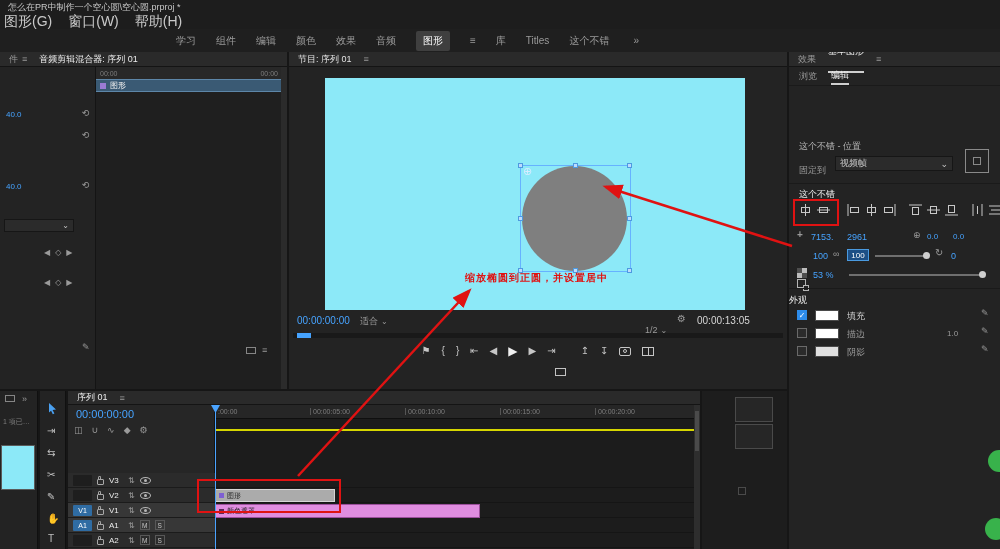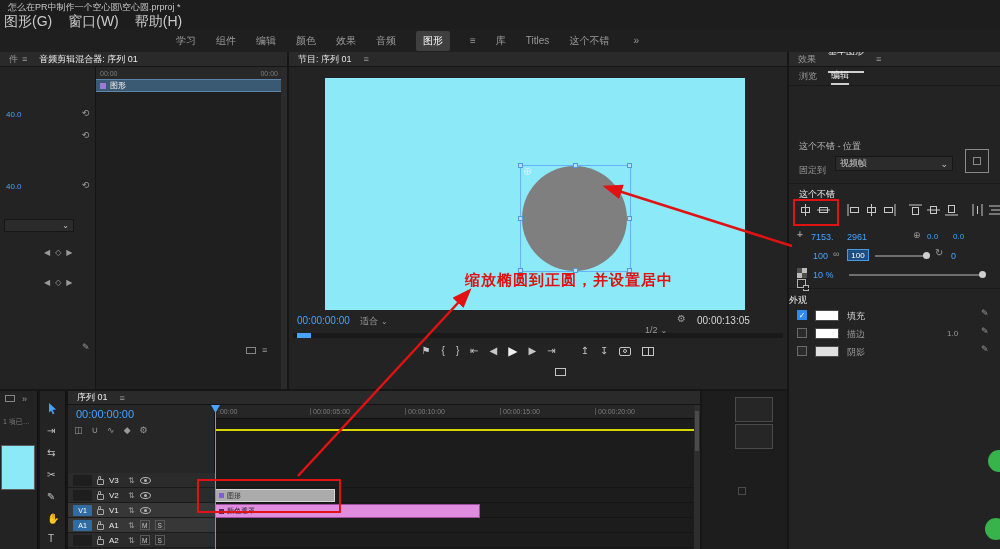--- a/index.html
+++ b/index.html
@@ -140,21 +140,21 @@
         <span class="hdl" style="left:52px;top:-3px"></span>
         <span class="hdl" style="left:106px;top:-3px"></span>
         <span class="hdl" style="left:-3px;top:50px"></span>
         <span class="hdl" style="left:106px;top:50px"></span>
         <span class="hdl" style="left:-3px;top:102px"></span>
         <span class="hdl" style="left:52px;top:102px"></span>
         <span class="hdl" style="left:106px;top:102px"></span>
         <span class="a s11" style="left:2px;top:-1px;color:#d8ecff">⊕</span>
       </div>
 
-      <div class="a" style="left:140px;top:193px;width:280px;font-size:15px;font-weight:bold;color:#e01212;letter-spacing:1px">缩放椭圆到正圆，并设置居中</div>
+      <div class="a" style="left:140px;top:193px;width:280px;font-size:10px;font-weight:bold;color:#e01212;letter-spacing:1px">缩放椭圆到正圆，并设置居中</div>
     </div>
 
     <span class="a b s10" style="left:8px;top:263px">00:00:00:00</span>
     <div class="a row" style="left:71px;top:263px;gap:3px">
       <span class="s9 g">适合</span>
       <span class="s8 g">⌄</span>
     </div>
     <div class="a row" style="left:356px;top:273px;gap:3px">
       <span class="s9 g">1/2</span>
       <span class="s8 g">⌄</span>
@@ -291,21 +291,21 @@
     <span class="a s9 b" style="left:24px;top:199px">100</span>
     <span class="a s9 g" style="left:44px;top:197px">∞</span>
     <span class="a s8" style="left:58px;top:197px;width:22px;height:12px;background:#1d4f85;border:1px solid #4a9ae0;color:#fff;text-align:center;line-height:11px">100</span>
     <div class="a sl" style="left:86px;top:203px;width:52px">
         <i></i>
       </div>
     <span class="a s10 g" style="left:146px;top:195px">↻</span>
     <span class="a s9 b" style="left:162px;top:199px">0</span>
 
     <span class="a ic-checker" style="left:8px;top:216px"></span>
-    <span class="a s9 b" style="left:24px;top:218px">10 %</span>
+    <span class="a s9 b" style="left:24px;top:218px">53 %</span>
     <div class="a sl" style="left:60px;top:222px;width:134px">
         <i></i>
       </div>
 
     <div class="a" style="left:0;top:236px;width:211px;height:1px;background:#1a1a1a"></div>
     <span class="a s9 w" style="left:0;top:242px">外观</span>
 
     <span class="cb on" style="left:8px;top:258px">✓</span>
     <span class="sw" style="left:26px;top:258px"></span>
     <span class="a s9" style="left:58px;top:258px;color:#d6d6d6">填充</span>

